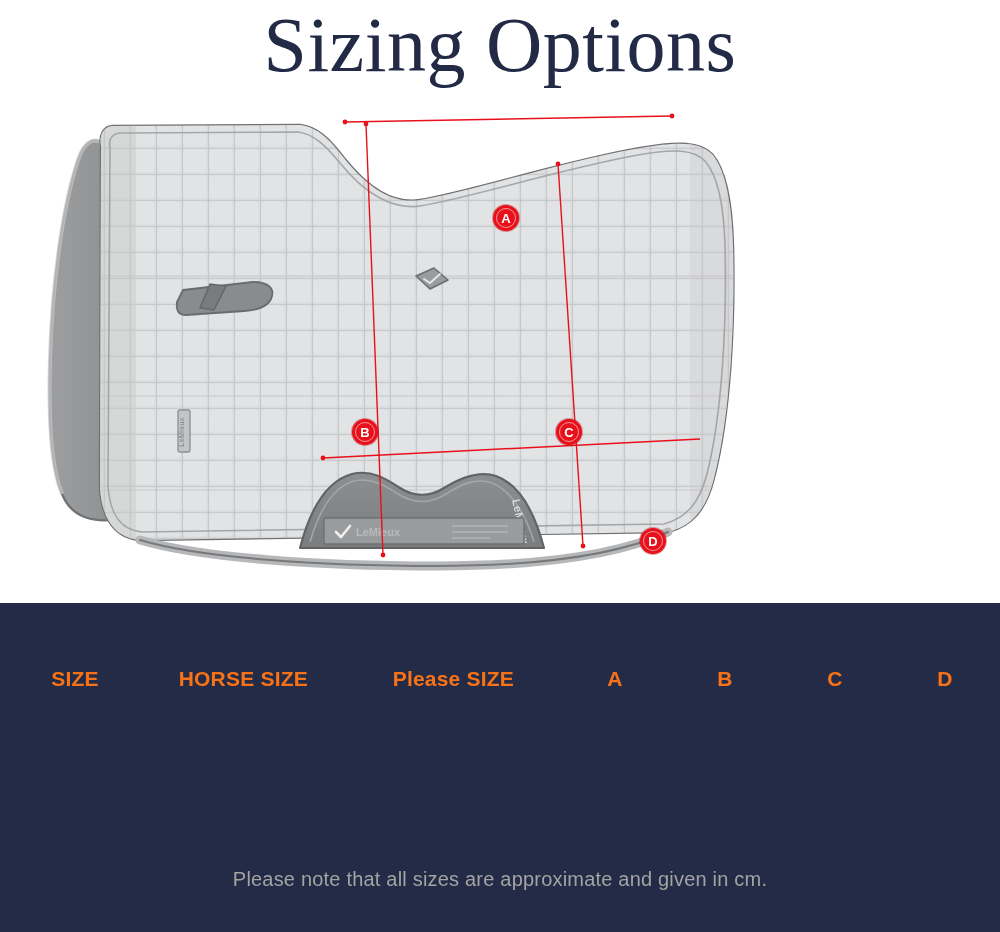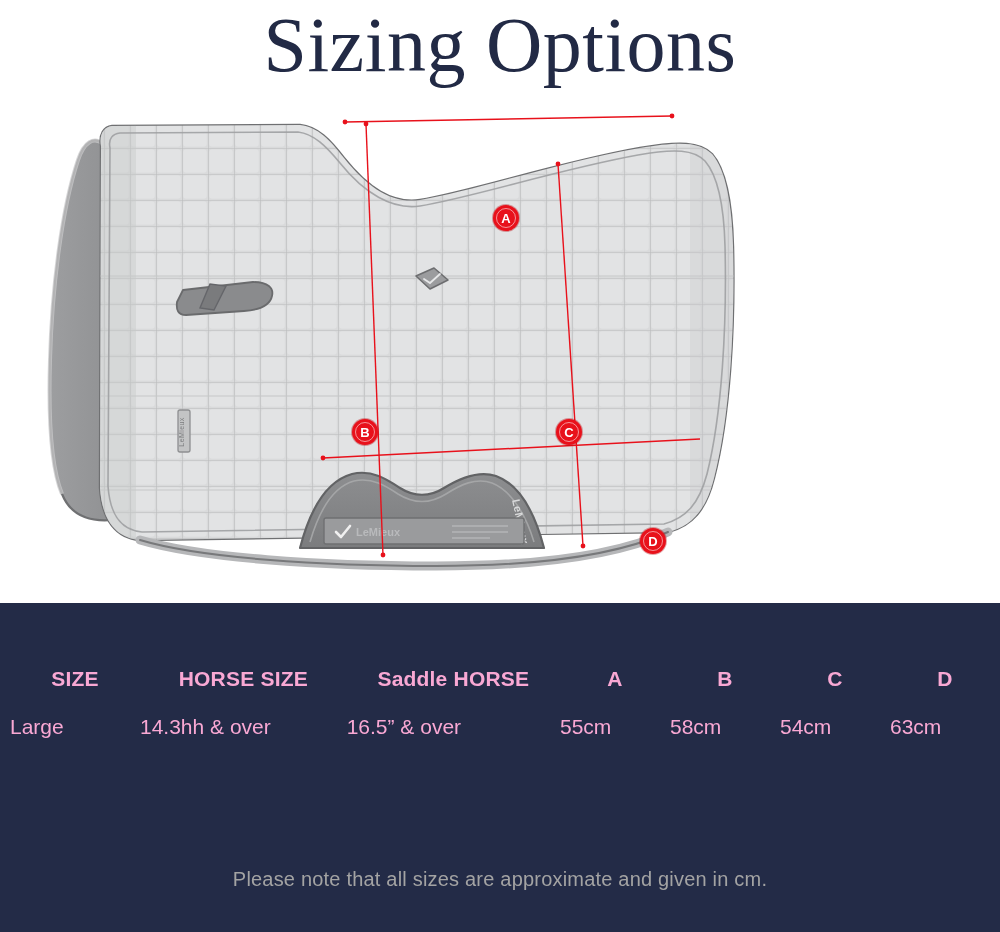--- a/index.html
+++ b/index.html
@@ -104,21 +104,21 @@
     border-collapse: collapse;
     table-layout: fixed;
   }
   .specs-table col.c-size    { width: 126px; }
   .specs-table col.c-horse   { width: 186px; }
   .specs-table col.c-saddle  { width: 192px; }
   .specs-table col.c-m       { width: 99px; }
 
   .specs-table th,
   .specs-table td {
-    color: #f9a8d4;
+    color: #f97316;
     padding: 0;
     vertical-align: middle;
     white-space: nowrap;
   }
   .specs-table thead th {
     height: 88px;
     font-size: 21px;
     font-weight: bold;
     letter-spacing: 0.2px;
     vertical-align: bottom;
@@ -342,36 +342,27 @@
           <col class="c-saddle">
         <col class="c-m">
           <col class="c-m">
           <col class="c-m">
           <col class="c-m">
       </colgroup>
       <thead>
         <tr>
           <th class="pad-left">SIZE</th>
           <th>HORSE SIZE</th>
-          <th>Saddle HORSE</th>
+          <th>Please SIZE</th>
           <th>A</th>
           <th>B</th>
           <th>C</th>
           <th>D</th>
         </tr>
       </thead>
       <tbody>
-        <tr class="r-second">
-          <td class="pad-left">Large</td>
-          <td>14.3hh &amp; over</td>
-          <td>16.5” &amp; over</td>
-          <td>55cm</td>
-          <td>58cm</td>
-          <td>54cm</td>
-          <td>63cm</td>
-        </tr>
       </tbody>
     </table>
 
     <div class="note">Please note that all sizes are approximate and given in cm.</div>
   </div>
 
 </div>
 
 </body></html>

